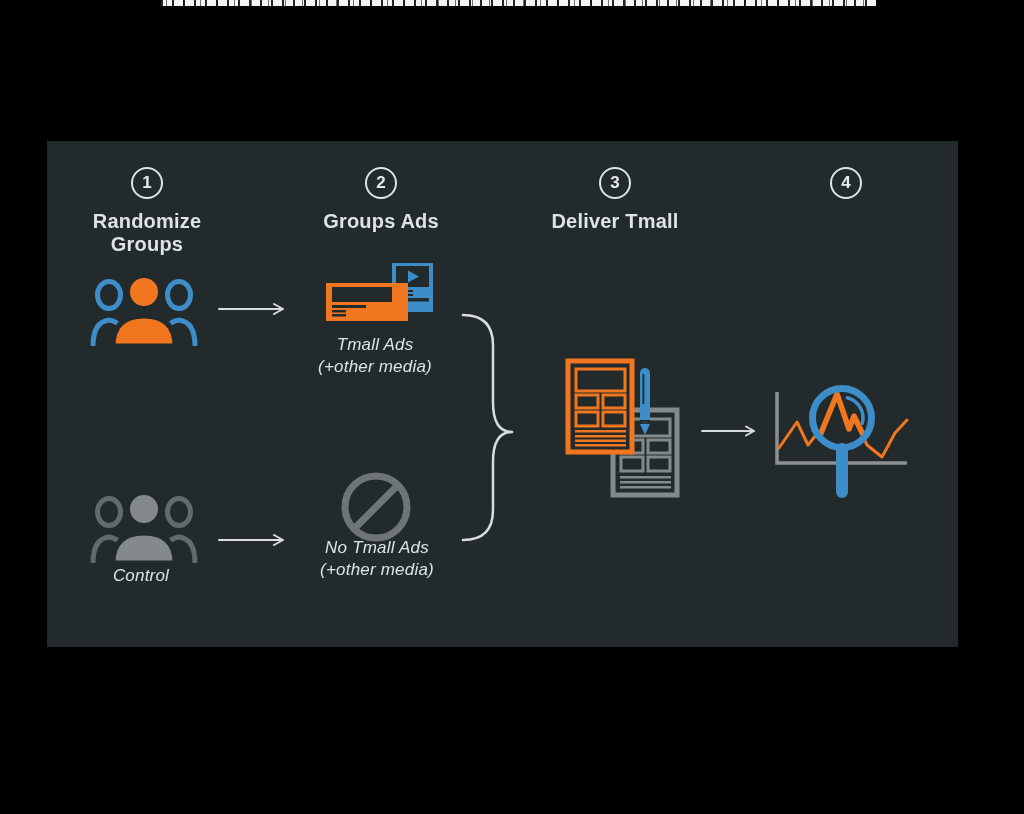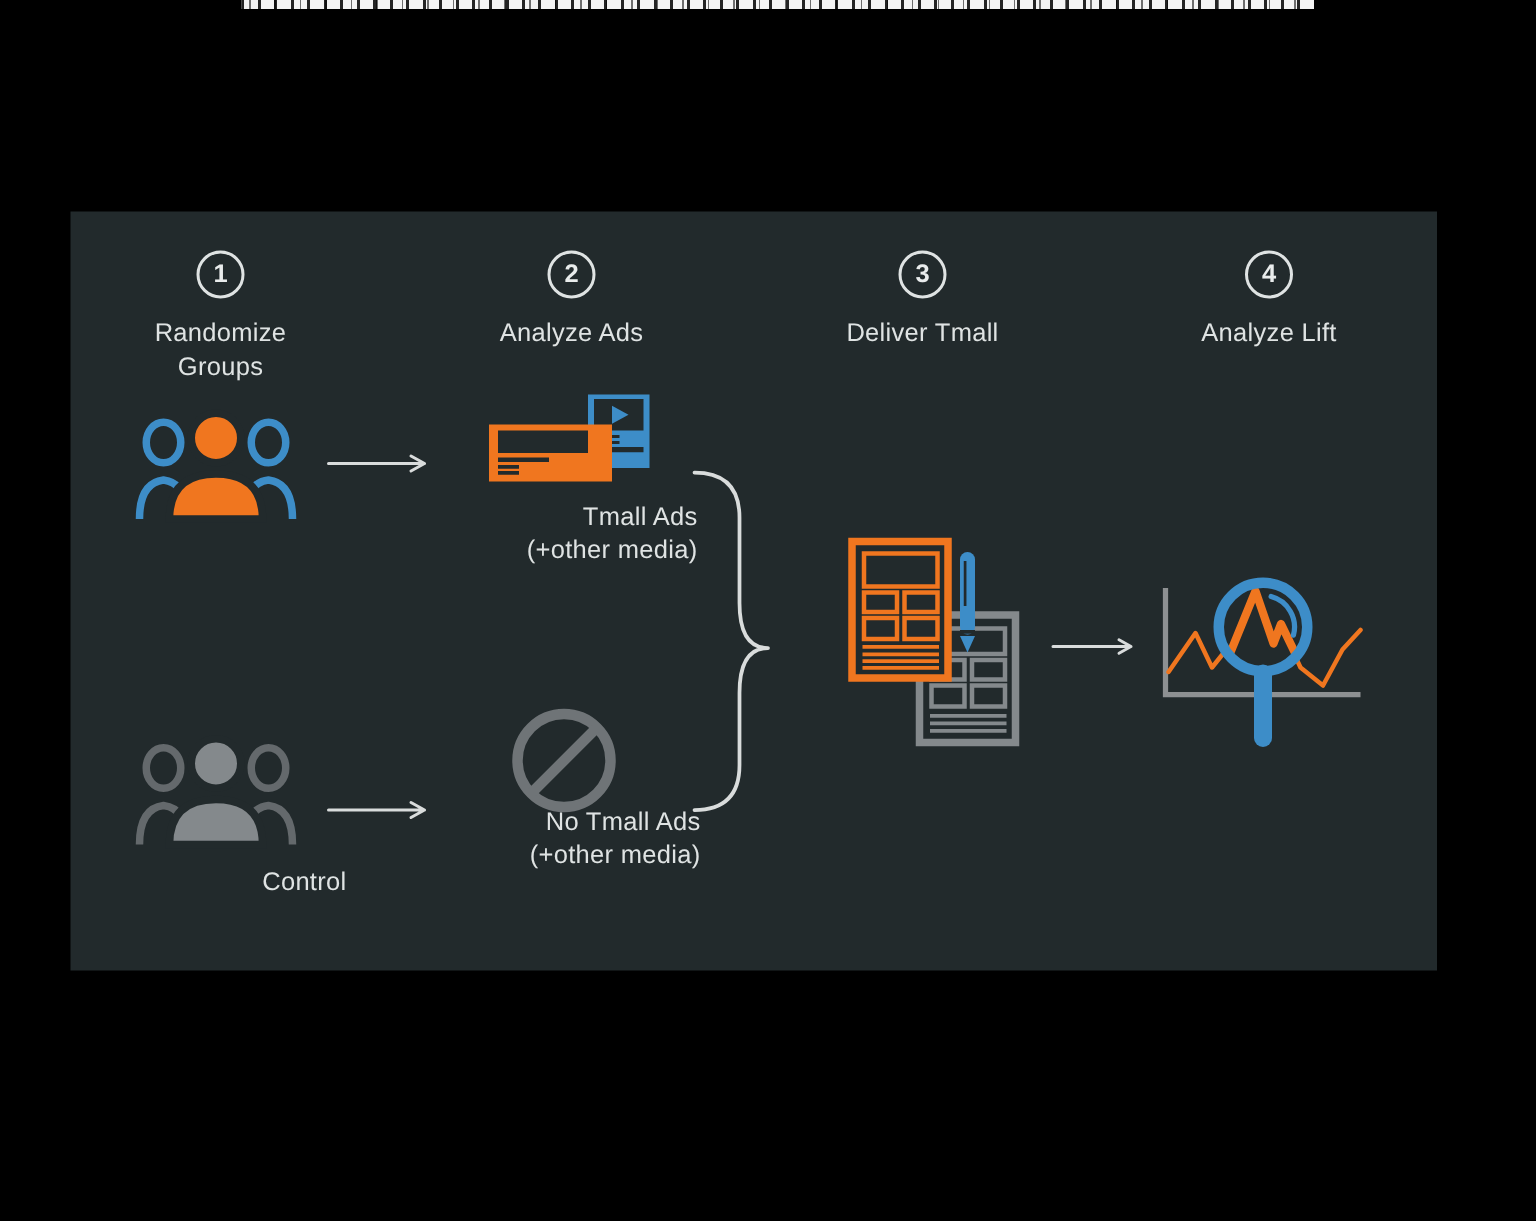--- a/index.html
+++ b/index.html
@@ -36,53 +36,53 @@
   .abs{position:absolute;}
   .step{
     position:absolute;top:26px;width:180px;text-align:center;
   }
   .step-num{
     width:32px;height:32px;border:2px solid var(--text);border-radius:50%;
     margin:0 auto;display:flex;align-items:center;justify-content:center;
     font-size:17px;font-weight:600;color:#e9ecec;
   }
   .step-title{
-    margin-top:11px;font-size:17px;line-height:23px;letter-spacing:.2px;
-    white-space:pre-line;color:var(--text);
+    margin-top:11px;font-size:20px;line-height:23px;letter-spacing:.2px;
+    white-space:pre-line;color:var(--text);font-weight:bold;
   }
   .caption{
-    position:absolute;width:180px;text-align:right;
+    position:absolute;width:180px;text-align:center;
     font-size:17px;line-height:22px;letter-spacing:.2px;white-space:pre-line;
     color:var(--text);
+    font-style:italic;
   }
   svg{display:block;overflow:visible;}
 </style>
 </head>
 <body>
 
 <div class="top-strip"></div>
 
 <div class="panel">
 
   <div class="step" style="left:10px">
     <div class="step-num">1</div>
     <div class="step-title">Randomize
 Groups</div>
   </div>
   <div class="step" style="left:244px">
     <div class="step-num">2</div>
-    <div class="step-title">Analyze Ads</div>
+    <div class="step-title">Groups Ads</div>
   </div>
   <div class="step" style="left:478px">
     <div class="step-num">3</div>
     <div class="step-title">Deliver Tmall</div>
   </div>
   <div class="step" style="left:709px">
     <div class="step-num">4</div>
-    <div class="step-title">Analyze Lift</div>
   </div>
 
   <svg class="abs" style="left:45px;top:130px" width="104" height="75" viewBox="0 0 104 75">
     <ellipse cx="17" cy="24" rx="11.5" ry="13.5" style="fill:none;stroke:var(--blue);stroke-width:5"></ellipse>
     <path d="M 1 75 Q 1 51 17 49 Q 33 51 33 75" style="fill:none;stroke:var(--blue);stroke-width:5"></path>
     <ellipse cx="87" cy="24" rx="11.5" ry="13.5" style="fill:none;stroke:var(--blue);stroke-width:5"></ellipse>
     <path d="M 71 75 Q 71 51 87 49 Q 103 51 103 75" style="fill:none;stroke:var(--blue);stroke-width:5"></path>
     <path d="M 21 75 Q 21 45 52 45 Q 83 45 83 75 Z" style="fill:var(--orange);stroke:var(--panel);stroke-width:5"></path>
     <circle cx="52" cy="21" r="16.5" style="fill:var(--orange);stroke:var(--panel);stroke-width:5"></circle>
   </svg>
@@ -108,21 +108,21 @@
 (+other media)</div>
 
   <svg class="abs" style="left:45px;top:347px" width="104" height="75" viewBox="0 0 104 75">
     <ellipse cx="17" cy="24" rx="11.5" ry="13.5" style="fill:none;stroke:var(--graystroke);stroke-width:5"></ellipse>
     <path d="M 1 75 Q 1 51 17 49 Q 33 51 33 75" style="fill:none;stroke:var(--graystroke);stroke-width:5"></path>
     <ellipse cx="87" cy="24" rx="11.5" ry="13.5" style="fill:none;stroke:var(--graystroke);stroke-width:5"></ellipse>
     <path d="M 71 75 Q 71 51 87 49 Q 103 51 103 75" style="fill:none;stroke:var(--graystroke);stroke-width:5"></path>
     <path d="M 21 75 Q 21 45 52 45 Q 83 45 83 75 Z" style="fill:var(--grayfill);stroke:var(--panel);stroke-width:5"></path>
     <circle cx="52" cy="21" r="16.5" style="fill:var(--grayfill);stroke:var(--panel);stroke-width:5"></circle>
   </svg>
-  <div class="caption" style="left:4px;top:436px">Control</div>
+  <div class="caption" style="left:4px;top:424px">Control</div>
 
   <svg class="abs" style="left:170px;top:389px" width="76" height="20" viewBox="0 0 76 20">
     <path d="M 2 10 L 66 10 M 66 10 L 57 5 M 66 10 L 57 15" style="fill:none;stroke:var(--line);stroke-width:2;stroke-linecap:round"></path>
   </svg>
 
   <svg class="abs" style="left:291px;top:328px" width="76" height="76" viewBox="0 0 76 76">
     <circle cx="38" cy="38" r="31" style="fill:none;stroke:var(--prohibit);stroke-width:7"></circle>
     <line x1="17" y1="59" x2="59" y2="17" style="stroke:var(--prohibit);stroke-width:7"></line>
   </svg>
   <div class="caption" style="left:240px;top:396px">No Tmall Ads

